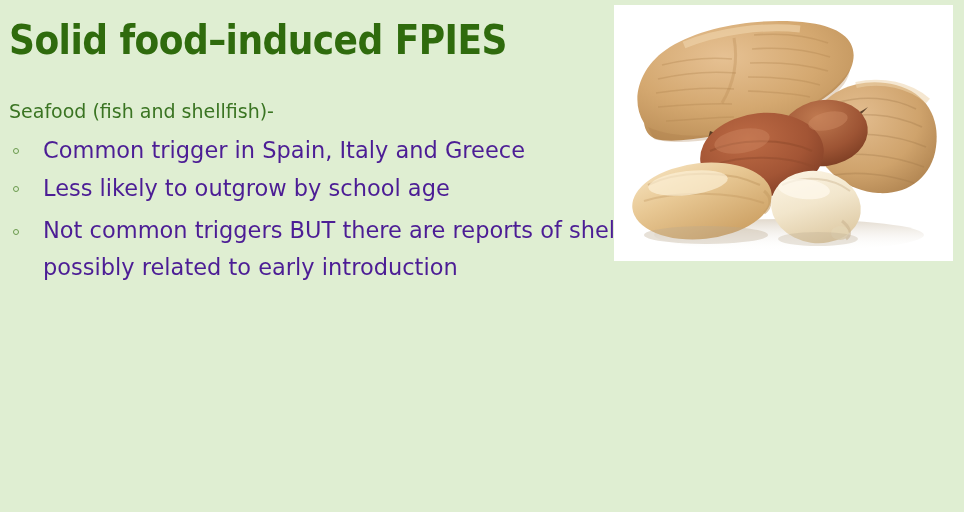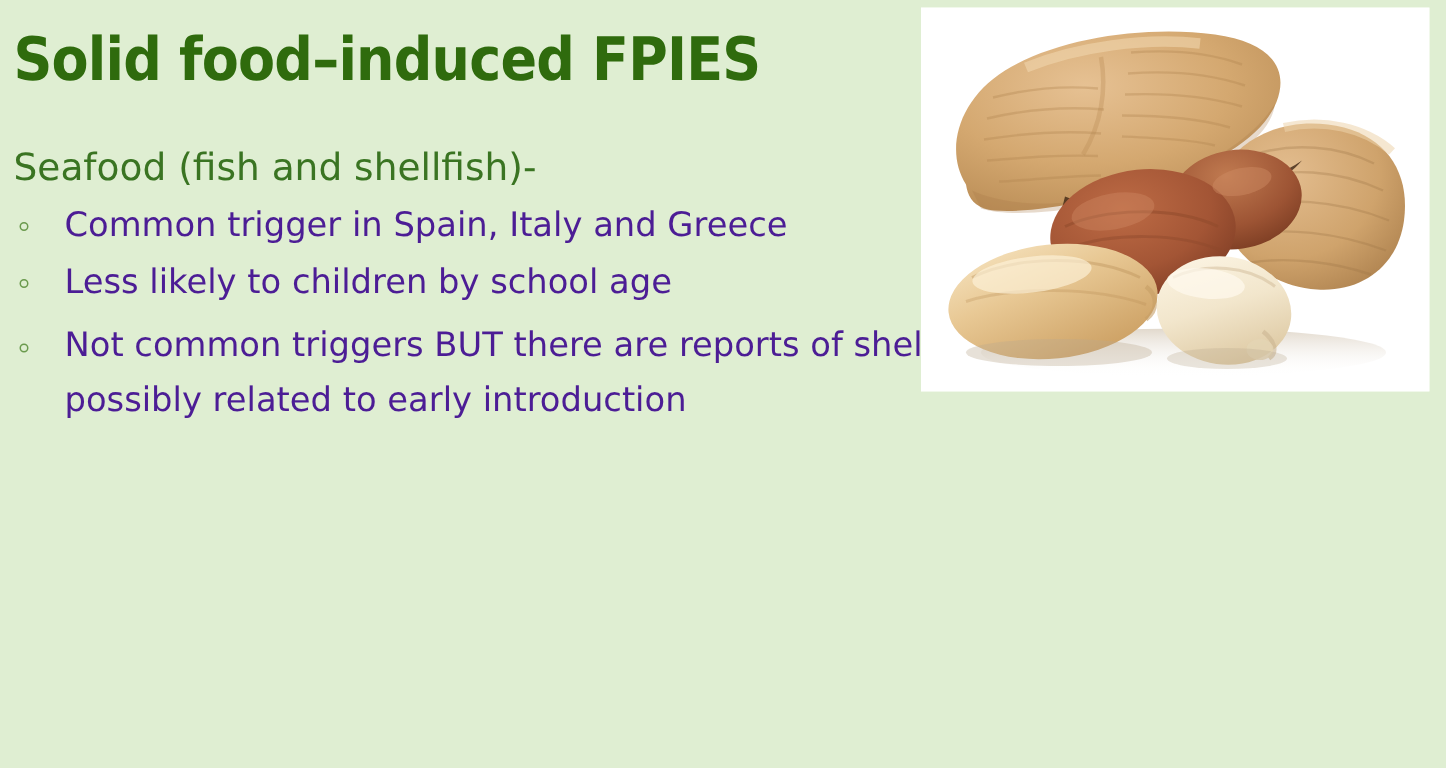--- a/index.html
+++ b/index.html
@@ -43,21 +43,21 @@
     position: absolute;
     left: 0;
     top: 92px;
     width: 930px;
   }
 
   .section-head {
     margin: 0;
     padding: 0 0 0 9px;
     font-family: "DejaVu Sans", sans-serif;
-    font-size: 25px;
+    font-size: 19px;
     line-height: 39px;
     color: #3a7422;
     white-space: nowrap;
   }
 
   ul.bullets {
     list-style: none;
     margin: 0;
     padding: 0;
   }
@@ -122,21 +122,21 @@
 
     <p class="section-head">Seafood (fish and shellfish)-</p>
 
     <ul class="bullets">
       <li>
         <span class="bullet-marker"></span>
         <span class="bullet-text">Common trigger in Spain, Italy and Greece</span>
       </li>
       <li>
         <span class="bullet-marker"></span>
-        <span class="bullet-text">Less likely to children by school age</span>
+        <span class="bullet-text">Less likely to outgrow by school age</span>
       </li>
     </ul>
 
     <div class="gap-a"></div>
 
 
     <ul class="bullets">
       <li class="tight">
         <span class="bullet-marker"></span>
         <span class="bullet-text">Not common triggers BUT there are reports of shellfish incidence of PN FPIES possibly related to early introduction</span>

